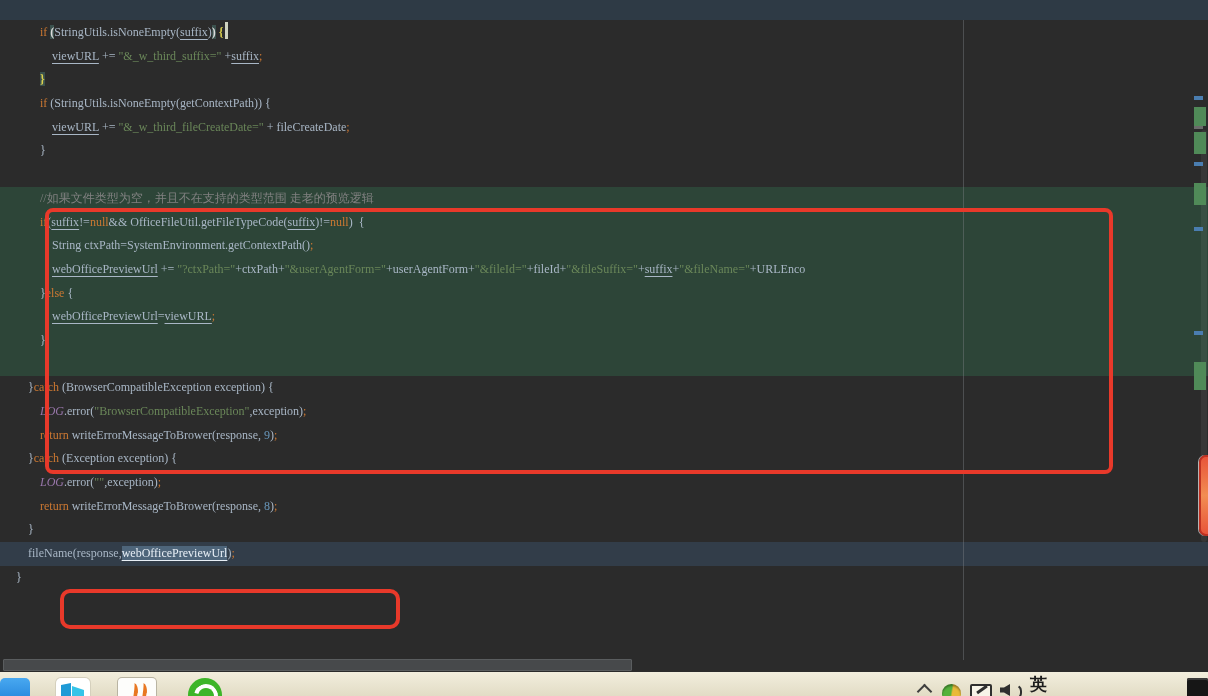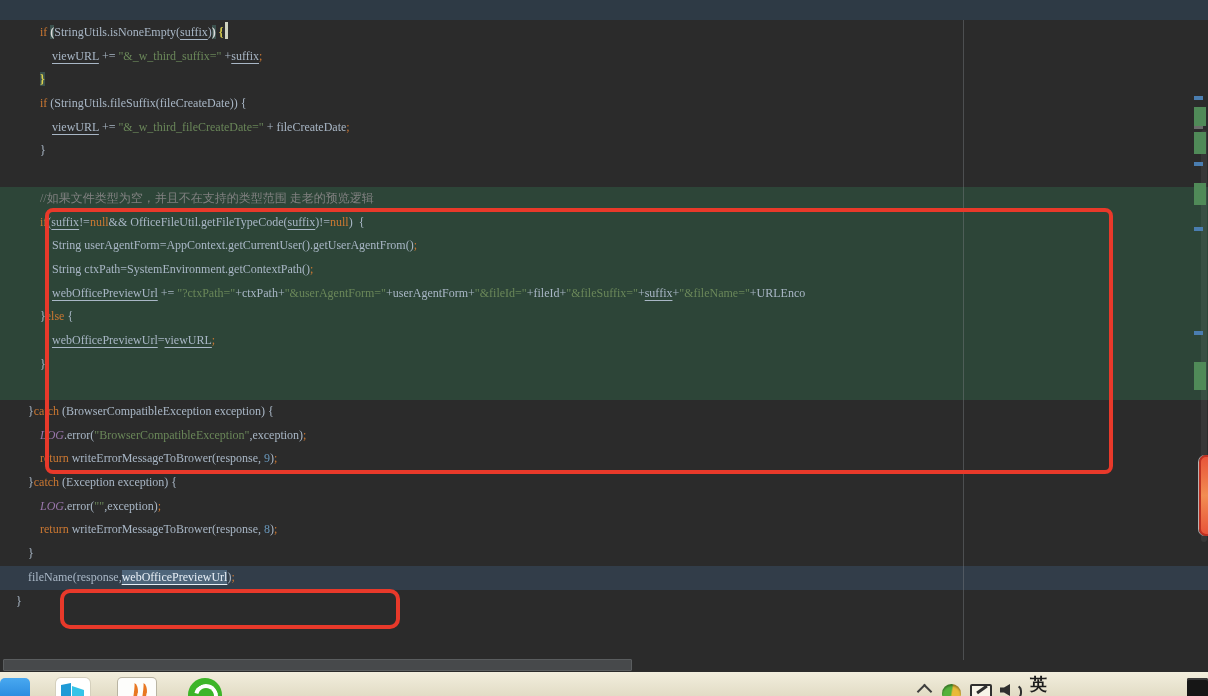--- a/index.html
+++ b/index.html
@@ -71,27 +71,26 @@
 <body>
 
 <div class="screen">
 
   <div class="topbar"></div>
 
   <div class="code">
       <div class="code-line"><span class="p">            </span><span class="k">if</span><span class="p"> </span><span class="ph">(</span><span class="p">StringUtils.isNoneEmpty(</span><span class="f">suffix</span><span class="p">)</span><span class="ph">)</span><span class="p"> </span><span class="y">{</span><span class="caret-block"></span></div>
       <div class="code-line"><span class="p">                </span><span class="f">viewURL</span><span class="p"> += </span><span class="s">"&amp;_w_third_suffix="</span><span class="p"> +</span><span class="f">suffix</span><span class="k">;</span></div>
       <div class="code-line"><span class="p">            </span><span class="yh">}</span></div>
-      <div class="code-line"><span class="p">            </span><span class="k">if</span><span class="p"> (StringUtils.fileSuffix(fileCreateDate)) {</span></div>
+      <div class="code-line"><span class="p">            </span><span class="k">if</span><span class="p"> (StringUtils.isNoneEmpty(getContextPath)) {</span></div>
       <div class="code-line"><span class="p">                </span><span class="f">viewURL</span><span class="p"> += </span><span class="s">"&amp;_w_third_fileCreateDate="</span><span class="p"> + fileCreateDate</span><span class="k">;</span></div>
       <div class="code-line"><span class="p">            </span><span class="p">}</span></div>
       <div class="code-line"><span class="p"></span></div>
       <div class="code-line bg-g"><span class="p">            </span><span class="c">//如果文件类型为空，并且不在支持的类型范围 走老的预览逻辑</span></div>
       <div class="code-line bg-g"><span class="p">            </span><span class="k">if</span><span class="p">(</span><span class="f">suffix</span><span class="p">!=</span><span class="k">null</span><span class="p">&amp;&amp; OfficeFileUtil.getFileTypeCode(</span><span class="f">suffix</span><span class="p">)!=</span><span class="k">null</span><span class="p">)  {</span></div>
-      <div class="code-line bg-g"><span class="p">                </span><span class="p">String userAgentForm=AppContext.getCurrentUser().getUserAgentFrom()</span><span class="k">;</span></div>
       <div class="code-line bg-g"><span class="p">                </span><span class="p">String ctxPath=SystemEnvironment.getContextPath()</span><span class="k">;</span></div>
       <div class="code-line bg-g"><span class="p">                </span><span class="f">webOfficePreviewUrl</span><span class="p"> += </span><span class="s">"?ctxPath="</span><span class="p">+ctxPath+</span><span class="s">"&amp;userAgentForm="</span><span class="p">+userAgentForm+</span><span class="s">"&amp;fileId="</span><span class="p">+fileId+</span><span class="s">"&amp;fileSuffix="</span><span class="p">+</span><span class="f">suffix</span><span class="p">+</span><span class="s">"&amp;fileName="</span><span class="p">+URLEnco</span></div>
       <div class="code-line bg-g"><span class="p">            </span><span class="p">}</span><span class="k">else</span><span class="p"> {</span></div>
       <div class="code-line bg-g"><span class="p">                </span><span class="f">webOfficePreviewUrl</span><span class="p">=</span><span class="f">viewURL</span><span class="k">;</span></div>
       <div class="code-line bg-g"><span class="p">            </span><span class="p">}</span></div>
       <div class="code-line bg-g"><span class="p"></span></div>
       <div class="code-line"><span class="p">        </span><span class="p">}</span><span class="k">catch</span><span class="p"> (BrowserCompatibleException exception) {</span></div>
       <div class="code-line"><span class="p">            </span><span class="l">LOG</span><span class="p">.error(</span><span class="s">"BrowserCompatibleException"</span><span class="p">,exception)</span><span class="k">;</span></div>
       <div class="code-line"><span class="p">            </span><span class="k">return</span><span class="p"> writeErrorMessageToBrower(response, </span><span class="n">9</span><span class="p">)</span><span class="k">;</span></div>
       <div class="code-line"><span class="p">        </span><span class="p">}</span><span class="k">catch</span><span class="p"> (Exception exception) {</span></div>

